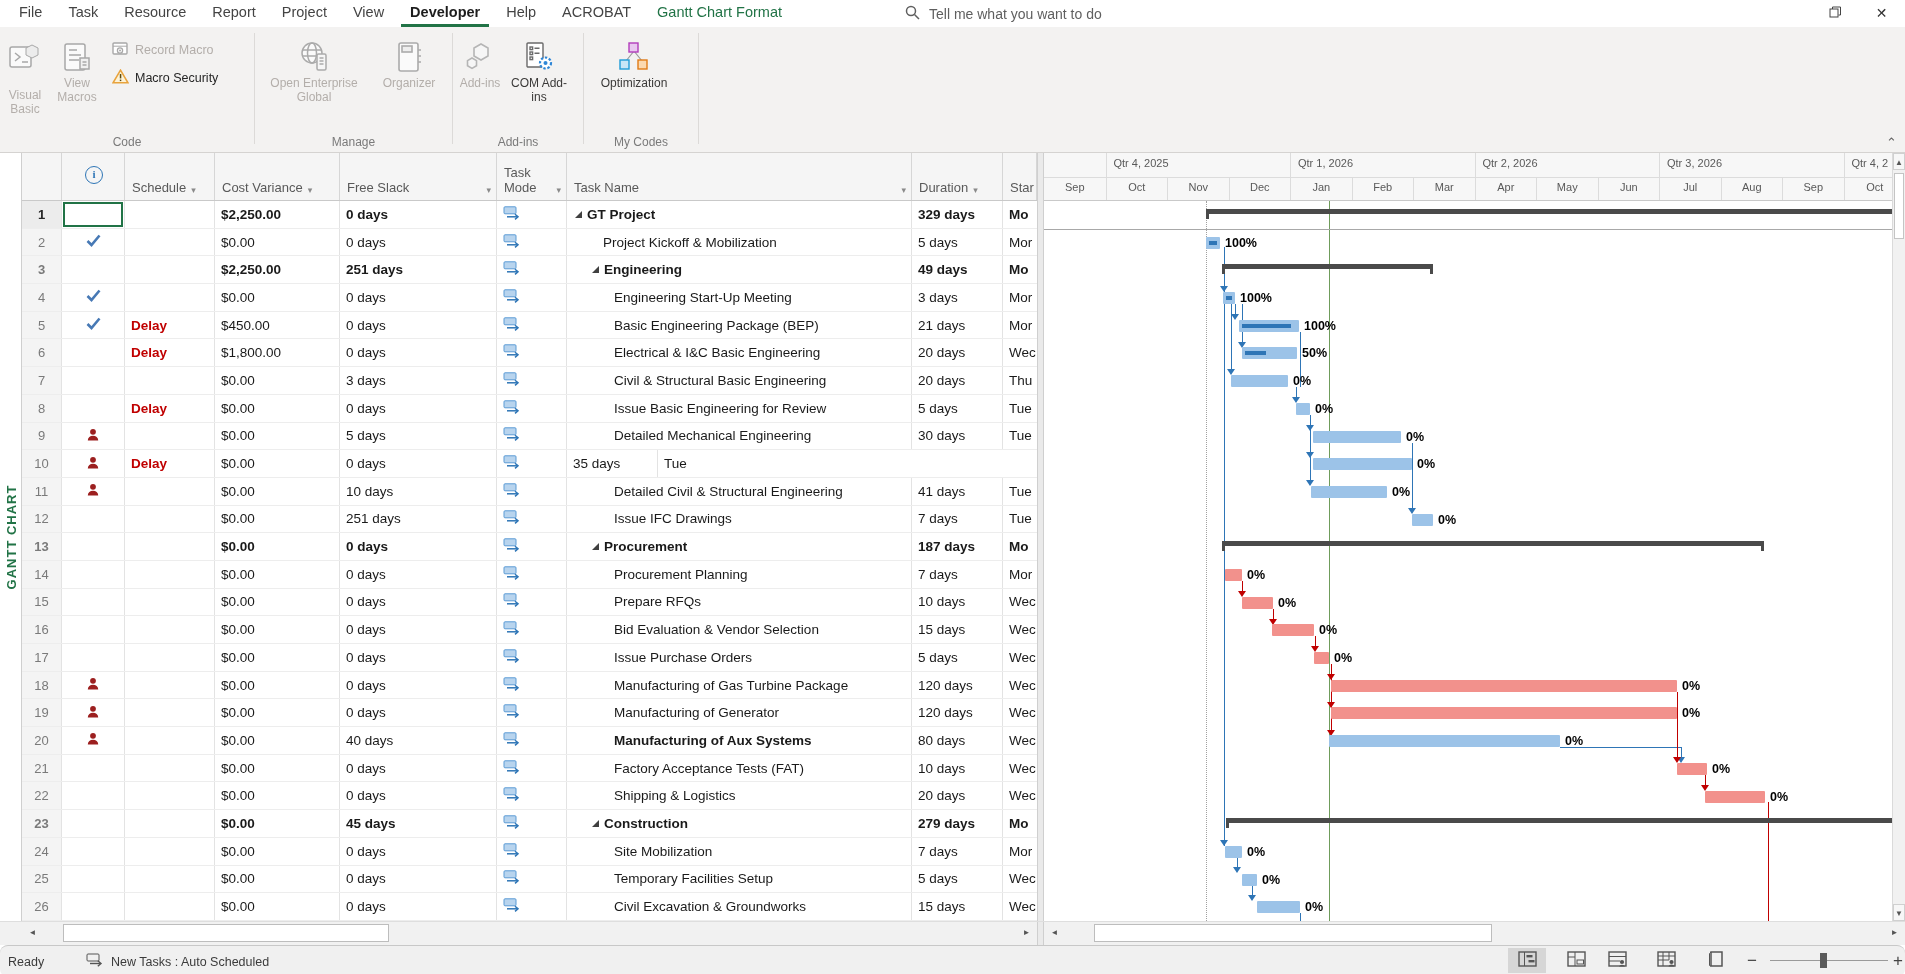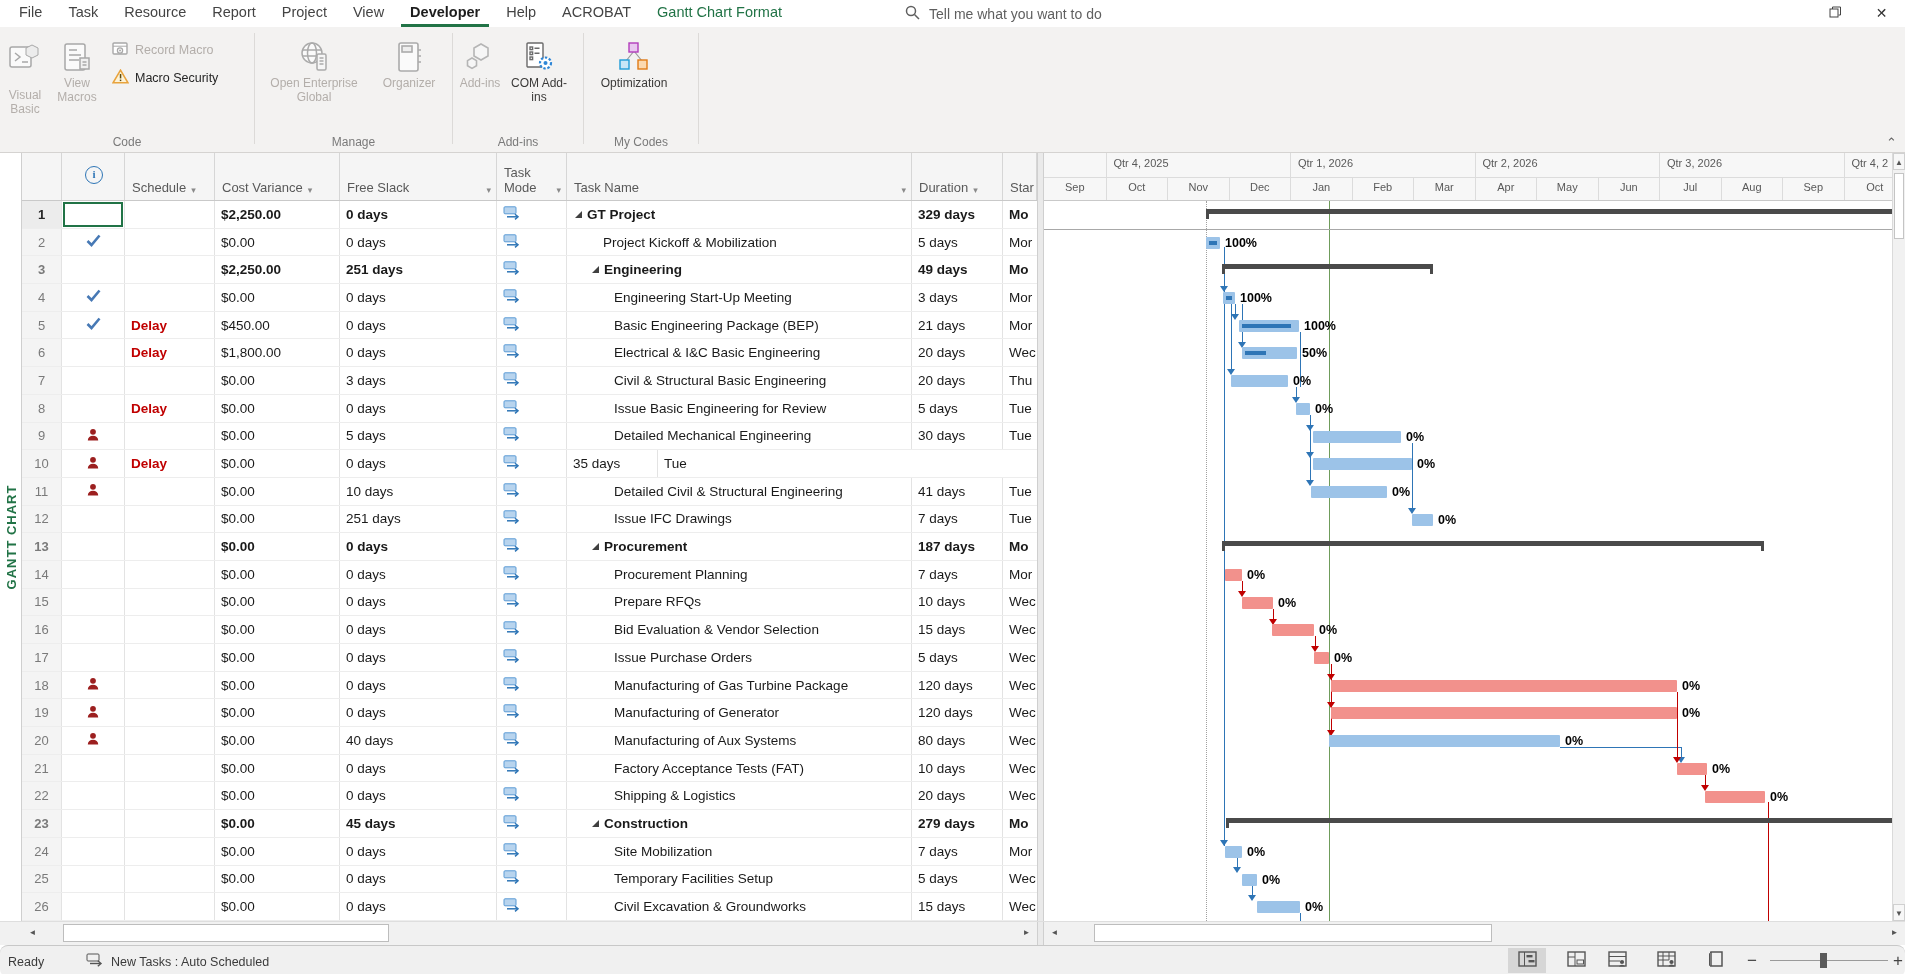--- a/index.html
+++ b/index.html
@@ -711,21 +711,21 @@
             <div class="td" style="width: 90px;"></div>
             <div class="td" style="width: 125px;">$0.00</div>
             <div class="td" style="width: 157px;">40 days</div>
             <div class="td" style="width: 70px;">
               <span><svg width="19" height="14" viewBox="0 0 19 14">
                   <rect x="1" y="0.8" width="12" height="7" rx="1" fill="#b8d4ee" stroke="#5b9bd5"></rect>
                   <path d="M4 10.8 H14.2" fill="none" stroke="#2e75b6" stroke-width="1.5"></path>
                   <path d="M12 8.2 L15 10.8 L12 13.4" fill="none" stroke="#2e75b6" stroke-width="1.5"></path>
                 </svg></span>
             </div>
-            <div class="td" style="width: 345px; padding-left: 47px;">
+            <div class="td" style="width: 345px; padding-left: 47px; font-weight: bold;">
               <span>Manufacturing of Aux Systems</span>
             </div>
             <div class="td" style="width: 91px;">80 days</div>
             <div class="td" style="width: 34px; border-right: none;">Wec</div>
           </div>
           <div class="trow">
             <div class="td num" style="width: 40px;">21</div>
             <div class="td center" style="width: 63px; padding: 1px;"></div>
             <div class="td" style="width: 90px;"></div>
             <div class="td" style="width: 125px;">$0.00</div>

